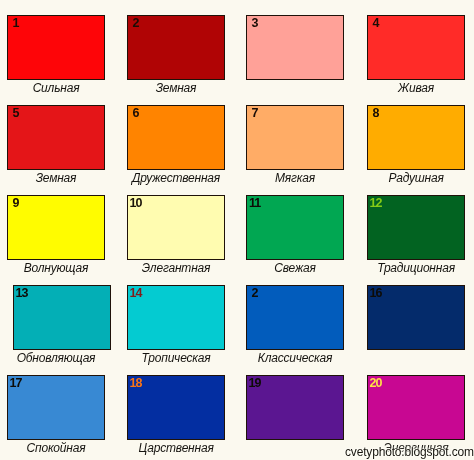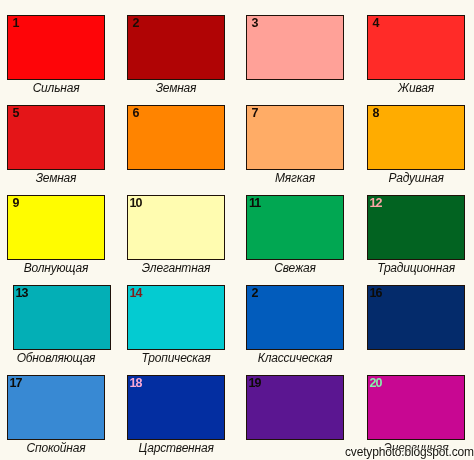--- a/index.html
+++ b/index.html
@@ -52,20 +52,21 @@
     <div class="swatch-cell" style="left: 7px; top: 105px;">
       <div class="swatch-chip" style="background:#e41518;border-color:#1f1209">
         <span class="swatch-number" style="color:#1a0d06">5</span>
       </div>
       <div class="swatch-label">Земная</div>
     </div>
     <div class="swatch-cell" style="left: 127px; top: 105px;">
       <div class="swatch-chip" style="background:#ff8400;border-color:#1f1209">
         <span class="swatch-number" style="color:#1a0d06">6</span>
       </div>
+      <div class="swatch-label">Дружественная</div>
     </div>
     <div class="swatch-cell" style="left: 246px; top: 105px;">
       <div class="swatch-chip" style="background:#ffac66;border-color:#1f1209">
         <span class="swatch-number" style="color:#1a0d06">7</span>
       </div>
       <div class="swatch-label">Мягкая</div>
     </div>
     <div class="swatch-cell" style="left: 367px; top: 105px;">
       <div class="swatch-chip" style="background:#ffac00;border-color:#1f1209">
         <span class="swatch-number" style="color:#1a0d06">8</span>
@@ -85,21 +86,21 @@
       <div class="swatch-label">Элегантная</div>
     </div>
     <div class="swatch-cell" style="left: 246px; top: 195px;">
       <div class="swatch-chip" style="background:#01a752;border-color:#1f1209">
         <span class="swatch-number" style="color:#0d0b06">11</span>
       </div>
       <div class="swatch-label">Свежая</div>
     </div>
     <div class="swatch-cell" style="left: 367px; top: 195px;">
       <div class="swatch-chip" style="background:#026321;border-color:#1f1209">
-        <span class="swatch-number" style="color:#fca5a5">12</span>
+        <span class="swatch-number" style="color:#84cc16">12</span>
       </div>
       <div class="swatch-label">Традиционная</div>
     </div>
     <div class="swatch-cell" style="left: 7px; top: 285px; padding-left: 6px;">
       <div class="swatch-chip" style="background:#03afb6;border-color:#1f1209">
         <span class="swatch-number" style="color:#0d0b06">13</span>
       </div>
       <div class="swatch-label">Обновляющая</div>
     </div>
     <div class="swatch-cell" style="left: 127px; top: 285px;">
@@ -120,29 +121,29 @@
       </div>
     </div>
     <div class="swatch-cell" style="left: 7px; top: 375px;">
       <div class="swatch-chip" style="background:#3889d3;border-color:#1f1209">
         <span class="swatch-number" style="color:#0d0b06">17</span>
       </div>
       <div class="swatch-label">Спокойная</div>
     </div>
     <div class="swatch-cell" style="left: 127px; top: 375px;">
       <div class="swatch-chip" style="background:#032ea1;border-color:#1f1209">
-        <span class="swatch-number" style="color:#f9a8d4">18</span>
+        <span class="swatch-number" style="color:#f97316">18</span>
       </div>
       <div class="swatch-label">Царственная</div>
     </div>
     <div class="swatch-cell" style="left: 246px; top: 375px;">
       <div class="swatch-chip" style="background:#5b1691;border-color:#1f1209">
         <span class="swatch-number" style="color:#0d0b06">19</span>
       </div>
     </div>
     <div class="swatch-cell" style="left: 367px; top: 375px;">
       <div class="swatch-chip" style="background:#c80792;border-color:#1f1209">
-        <span class="swatch-number" style="color:#86efac">20</span>
+        <span class="swatch-number" style="color:#fde047">20</span>
       </div>
       <div class="swatch-label">Энергичная</div>
     </div>
   </div>
 <div id="watermark" style="color: rgb(23, 21, 15);">cvetyphoto.blogspot.com</div>
 
 </body></html>

